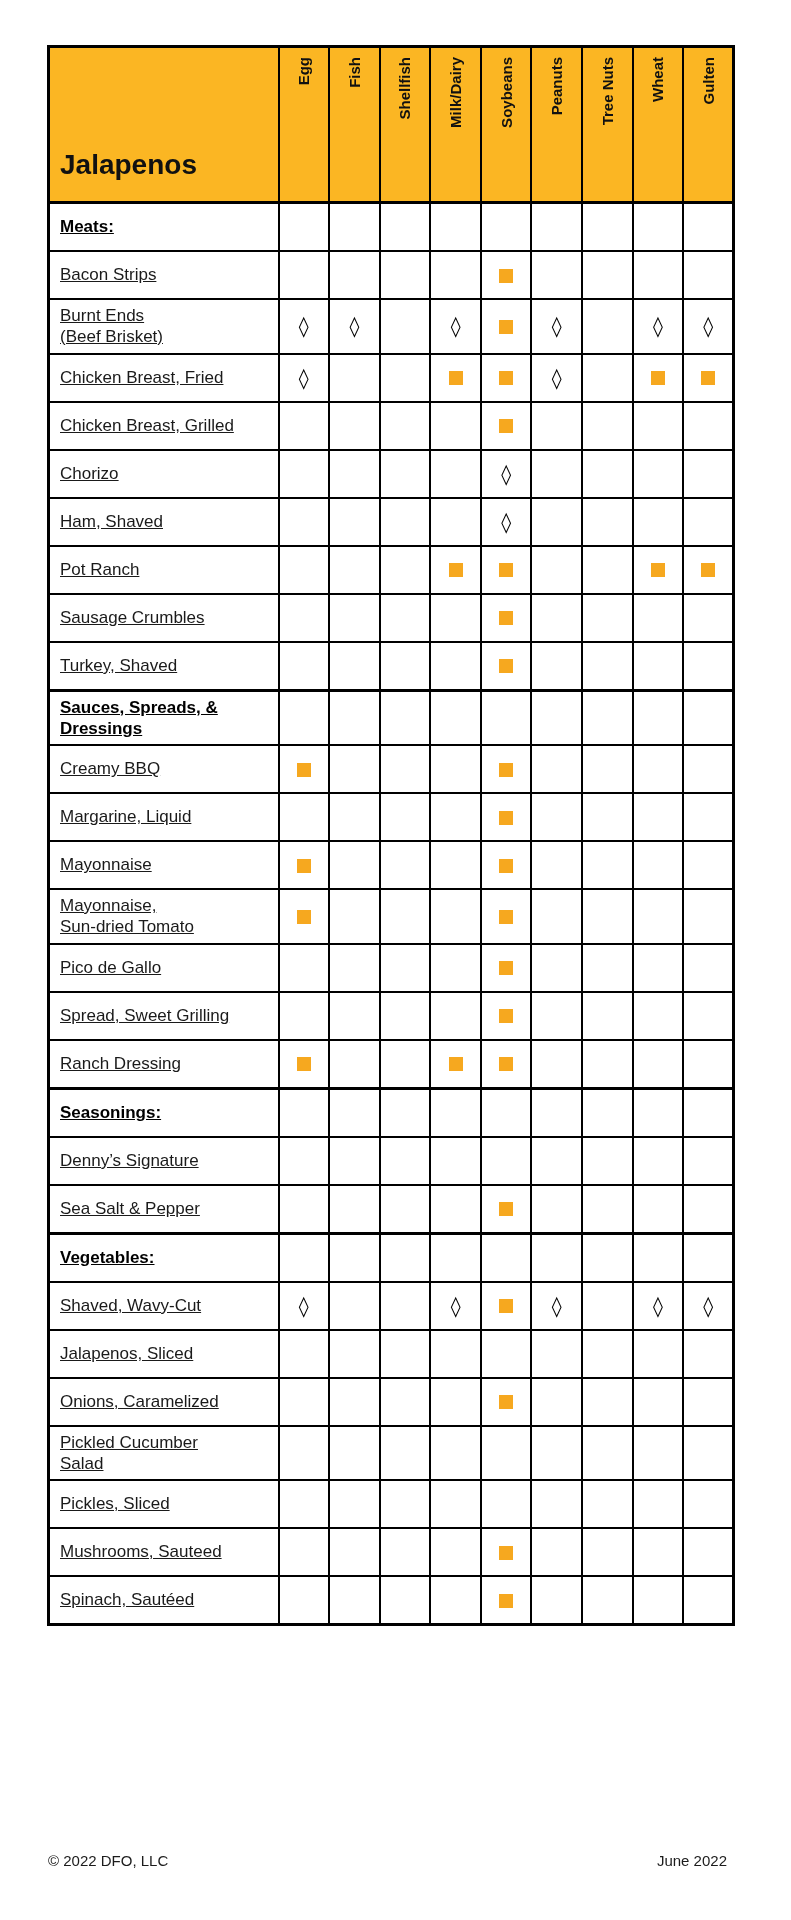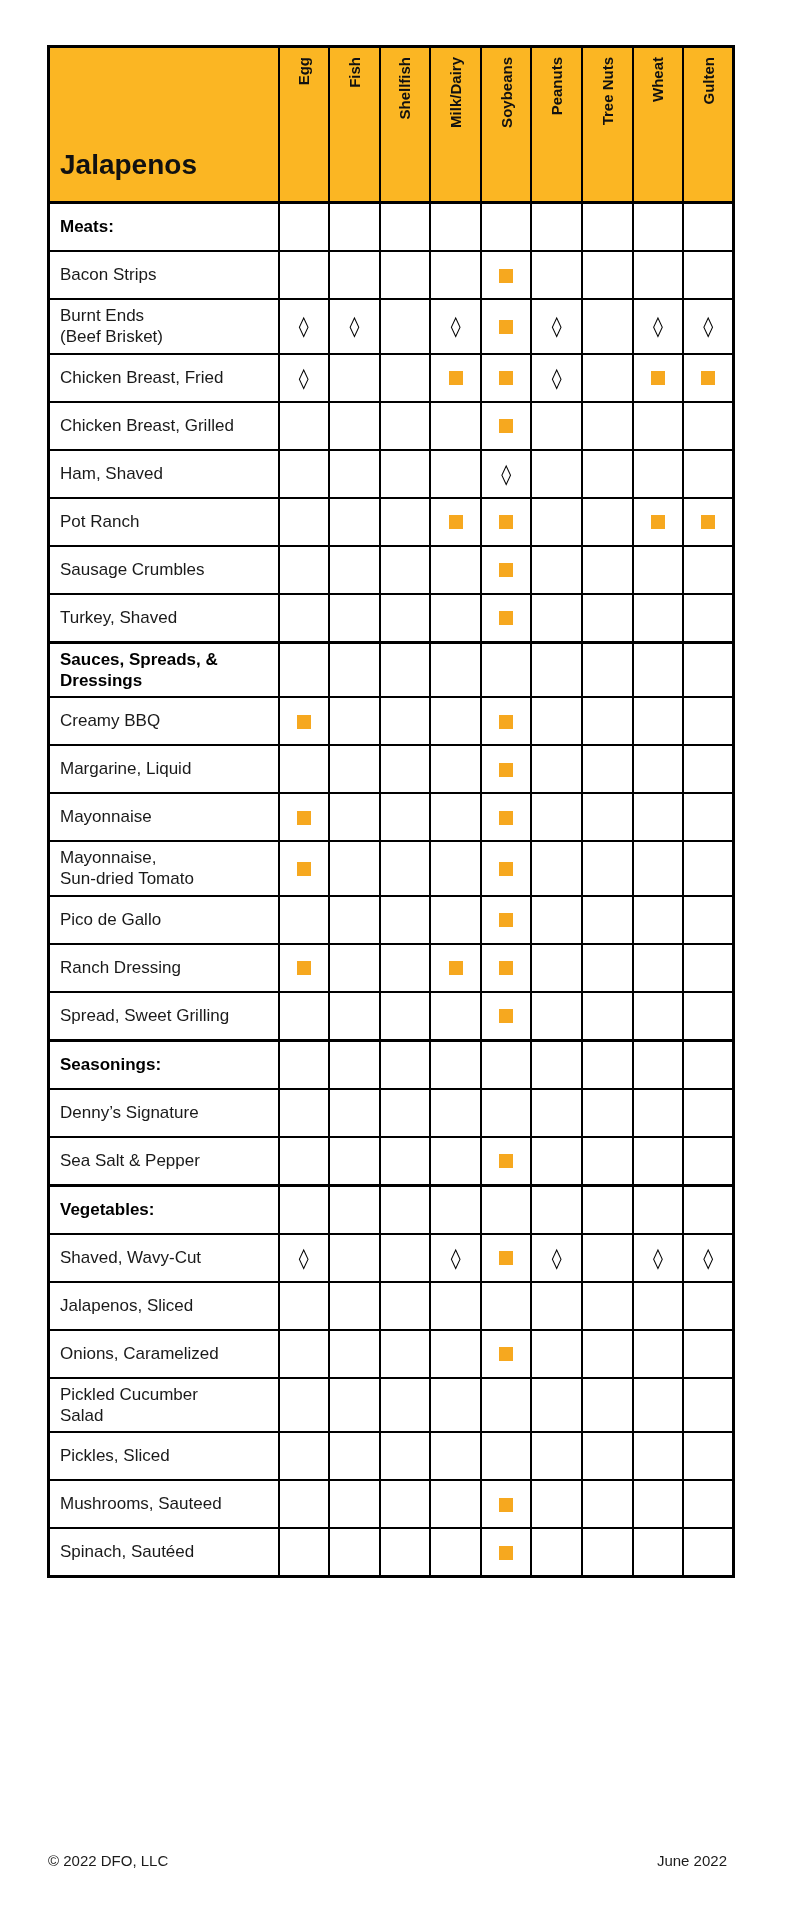--- a/index.html
+++ b/index.html
@@ -18,21 +18,21 @@
   th.title-cell { vertical-align:bottom; text-align:left; padding:0 0 20px 10px; }
   .title-text { font-size:28px; font-weight:bold; color:#111; }
   .vtext {
     writing-mode:vertical-rl; transform:rotate(180deg);
     font-weight:bold; font-size:15px; line-height:1;
     margin:9px auto 0 auto; display:block; white-space:nowrap; color:#111;
   }
   tbody td { height:36px; vertical-align:middle; background:#fff; }
   td.label-cell {
     text-align:left; padding:5px 10px 5px 10px; font-size:17px;
-    white-space:pre-line; line-height:1.25; color:#1a1a1a;
+    white-space:pre-line; line-height:1.25; color:#1a1a1a;text-decoration:underline;
   }
   tr.section td.label-cell { font-weight:bold; color:#000; }
   tr.section td { border-top:3px solid var(--line); }
   td.mark-cell { text-align:center; padding:0; }
   .square { display:inline-block; width:14px; height:14px; background:var(--mark); vertical-align:middle; }
   .diamond { font-size:20px; line-height:1; color:#000; font-family:"DejaVu Sans", sans-serif; vertical-align:middle; }
   .footer {
     position:absolute; left:48px; right:64px; top:1852px;
     display:flex; justify-content:space-between;
     font-size:15px; color:#1c1c1c;
@@ -144,20 +144,32 @@
         <td class="mark-cell"></td>
         <td class="mark-cell"></td>
         <td class="mark-cell"></td>
         <td class="mark-cell"><span class="square"></span></td>
         <td class="mark-cell"></td>
         <td class="mark-cell"></td>
         <td class="mark-cell"></td>
         <td class="mark-cell"></td>
       </tr>
       <tr>
+        <td class="label-cell">Chorizo</td>
+        <td class="mark-cell"></td>
+        <td class="mark-cell"></td>
+        <td class="mark-cell"></td>
+        <td class="mark-cell"></td>
+        <td class="mark-cell"><span class="diamond">◊</span></td>
+        <td class="mark-cell"></td>
+        <td class="mark-cell"></td>
+        <td class="mark-cell"></td>
+        <td class="mark-cell"></td>
+      </tr>
+      <tr>
         <td class="label-cell">Ham, Shaved</td>
         <td class="mark-cell"></td>
         <td class="mark-cell"></td>
         <td class="mark-cell"></td>
         <td class="mark-cell"></td>
         <td class="mark-cell"><span class="diamond">◊</span></td>
         <td class="mark-cell"></td>
         <td class="mark-cell"></td>
         <td class="mark-cell"></td>
         <td class="mark-cell"></td>
@@ -266,37 +278,37 @@
         <td class="mark-cell"></td>
         <td class="mark-cell"></td>
         <td class="mark-cell"></td>
         <td class="mark-cell"><span class="square"></span></td>
         <td class="mark-cell"></td>
         <td class="mark-cell"></td>
         <td class="mark-cell"></td>
         <td class="mark-cell"></td>
       </tr>
       <tr>
+        <td class="label-cell">Spread, Sweet Grilling</td>
+        <td class="mark-cell"></td>
+        <td class="mark-cell"></td>
+        <td class="mark-cell"></td>
+        <td class="mark-cell"></td>
+        <td class="mark-cell"><span class="square"></span></td>
+        <td class="mark-cell"></td>
+        <td class="mark-cell"></td>
+        <td class="mark-cell"></td>
+        <td class="mark-cell"></td>
+      </tr>
+      <tr>
         <td class="label-cell">Ranch Dressing</td>
         <td class="mark-cell"><span class="square"></span></td>
         <td class="mark-cell"></td>
         <td class="mark-cell"></td>
         <td class="mark-cell"><span class="square"></span></td>
-        <td class="mark-cell"><span class="square"></span></td>
-        <td class="mark-cell"></td>
-        <td class="mark-cell"></td>
-        <td class="mark-cell"></td>
-        <td class="mark-cell"></td>
-      </tr>
-      <tr>
-        <td class="label-cell">Spread, Sweet Grilling</td>
-        <td class="mark-cell"></td>
-        <td class="mark-cell"></td>
-        <td class="mark-cell"></td>
-        <td class="mark-cell"></td>
         <td class="mark-cell"><span class="square"></span></td>
         <td class="mark-cell"></td>
         <td class="mark-cell"></td>
         <td class="mark-cell"></td>
         <td class="mark-cell"></td>
       </tr>
       <tr class="section">
         <td class="label-cell">Seasonings:</td>
         <td class="mark-cell"></td>
         <td class="mark-cell"></td>

